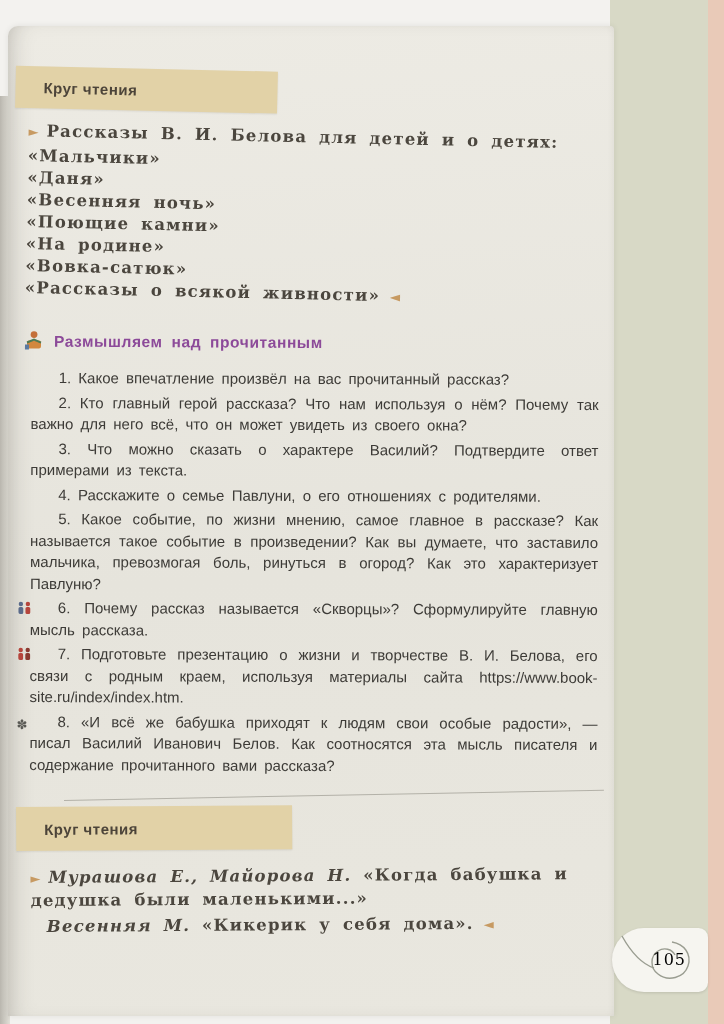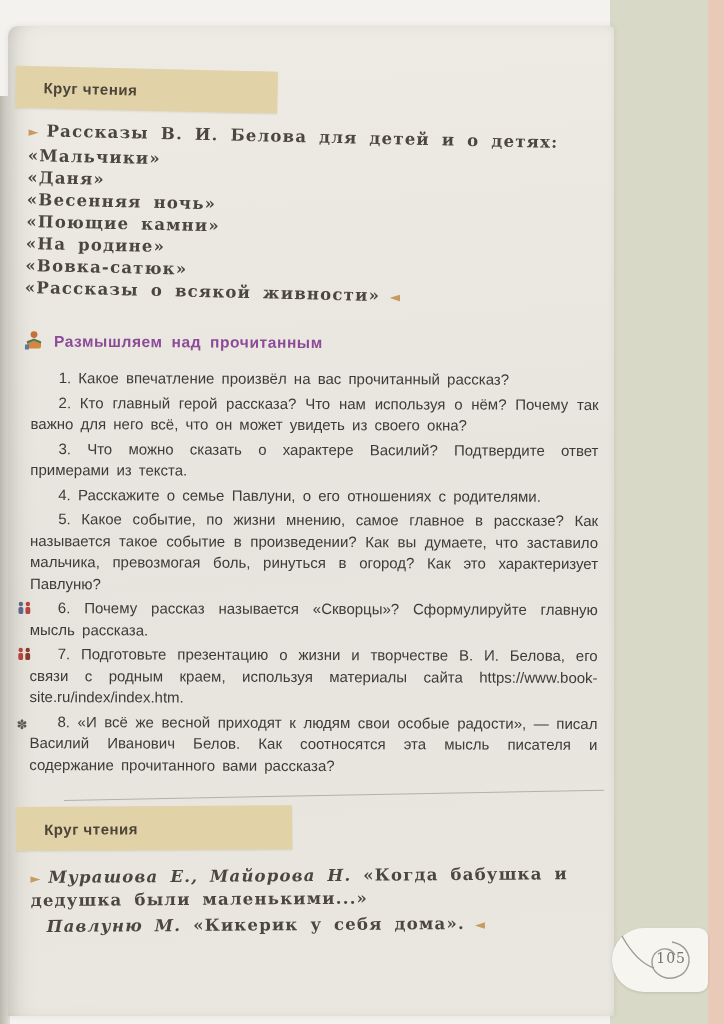--- a/index.html
+++ b/index.html
@@ -66,21 +66,21 @@
   
   .page-tab{
     position:absolute;right:16px;top:928px;width:96px;height:64px;
     background:#f6f5f0;border-radius:34px 10px 10px 34px;
     box-shadow:0 1px 3px rgba(0,0,0,.12);
   }
   .page-tab svg{position:absolute;left:4px;top:4px;}
   .page-num{
     position:absolute;right:22px;top:22px;
     font-family:"DejaVu Serif","Liberation Serif",serif;
-    font-size:14px;color:#737373;letter-spacing:1px;
+    font-size:16px;color:#000000;letter-spacing:1px;
   }
 </style>
 </head>
 <body>
 
 <div class="bg-green"></div>
 <div class="bg-pink"></div>
 <div class="bg-left-edge"></div>
 
 <div class="page">
@@ -140,36 +140,36 @@
           <circle cx="4" cy="4" r="2.2" fill="#b5453c"></circle>
             <rect x="1.6" y="7" width="4.8" height="7" rx="1.6" fill="#b5453c"></rect>
           <circle cx="11" cy="4" r="2.2" fill="#8a3a30"></circle>
             <rect x="8.6" y="7" width="4.8" height="7" rx="1.6" fill="#8a3a30"></rect>
         </svg>
       </span>
       <span>7.</span> <span>Подготовьте презентацию о жизни и творчестве В. И. Белова, его связи с родным краем, используя материалы сайта https://www.book-site.ru/index/index.htm.</span>
     </p>
     <p>
       <span class="q-icon asterisk">✽</span>
-      <span>8.</span> <span>«И всё же весной приходят к людям свои особые радости», — писал Василий Иванович Белов. Как соотносятся эта мысль писателя и содержание прочитанного вами рассказа?</span>
+      <span>8.</span> <span>«И всё же бабушка приходят к людям свои особые радости», — писал Василий Иванович Белов. Как соотносятся эта мысль писателя и содержание прочитанного вами рассказа?</span>
     </p>
   </div>
 
   <div class="divider"></div>
 
   <div class="section-bottom">
     <div class="tan-box box2">
       <span>Круг чтения</span>
     </div>
     <div class="serif-list list2">
       <div class="item">
         <span class="marker marker-start">►</span><span class="authors">Мурашова Е., Майорова Н.</span> <span>«Когда бабушка и дедушка были маленькими...»</span>
       </div>
       <div class="item item2">
-        <span class="authors">Павлуню М.</span> <span>«Кикерик у себя дома».</span><span class="marker marker-end">◄</span>
+        <span class="authors">Весенняя М.</span> <span>«Кикерик у себя дома».</span><span class="marker marker-end">◄</span>
       </div>
     </div>
   </div>
 
 </div>
 
 <div class="page-tab">
   <svg width="88" height="56" viewBox="0 0 88 56">
     <path d="M6 4 C16 22 26 32 38 36" stroke="#9a9d91" stroke-width="1.4" fill="none"></path>
     <path d="M56 10 c12 2 20 12 16 24 c-4 12 -20 16 -30 8 c-8 -6 -8 -18 0 -23 c6 -4 14 -2 17 4" stroke="#9a9d91" stroke-width="1.4" fill="none"></path>

